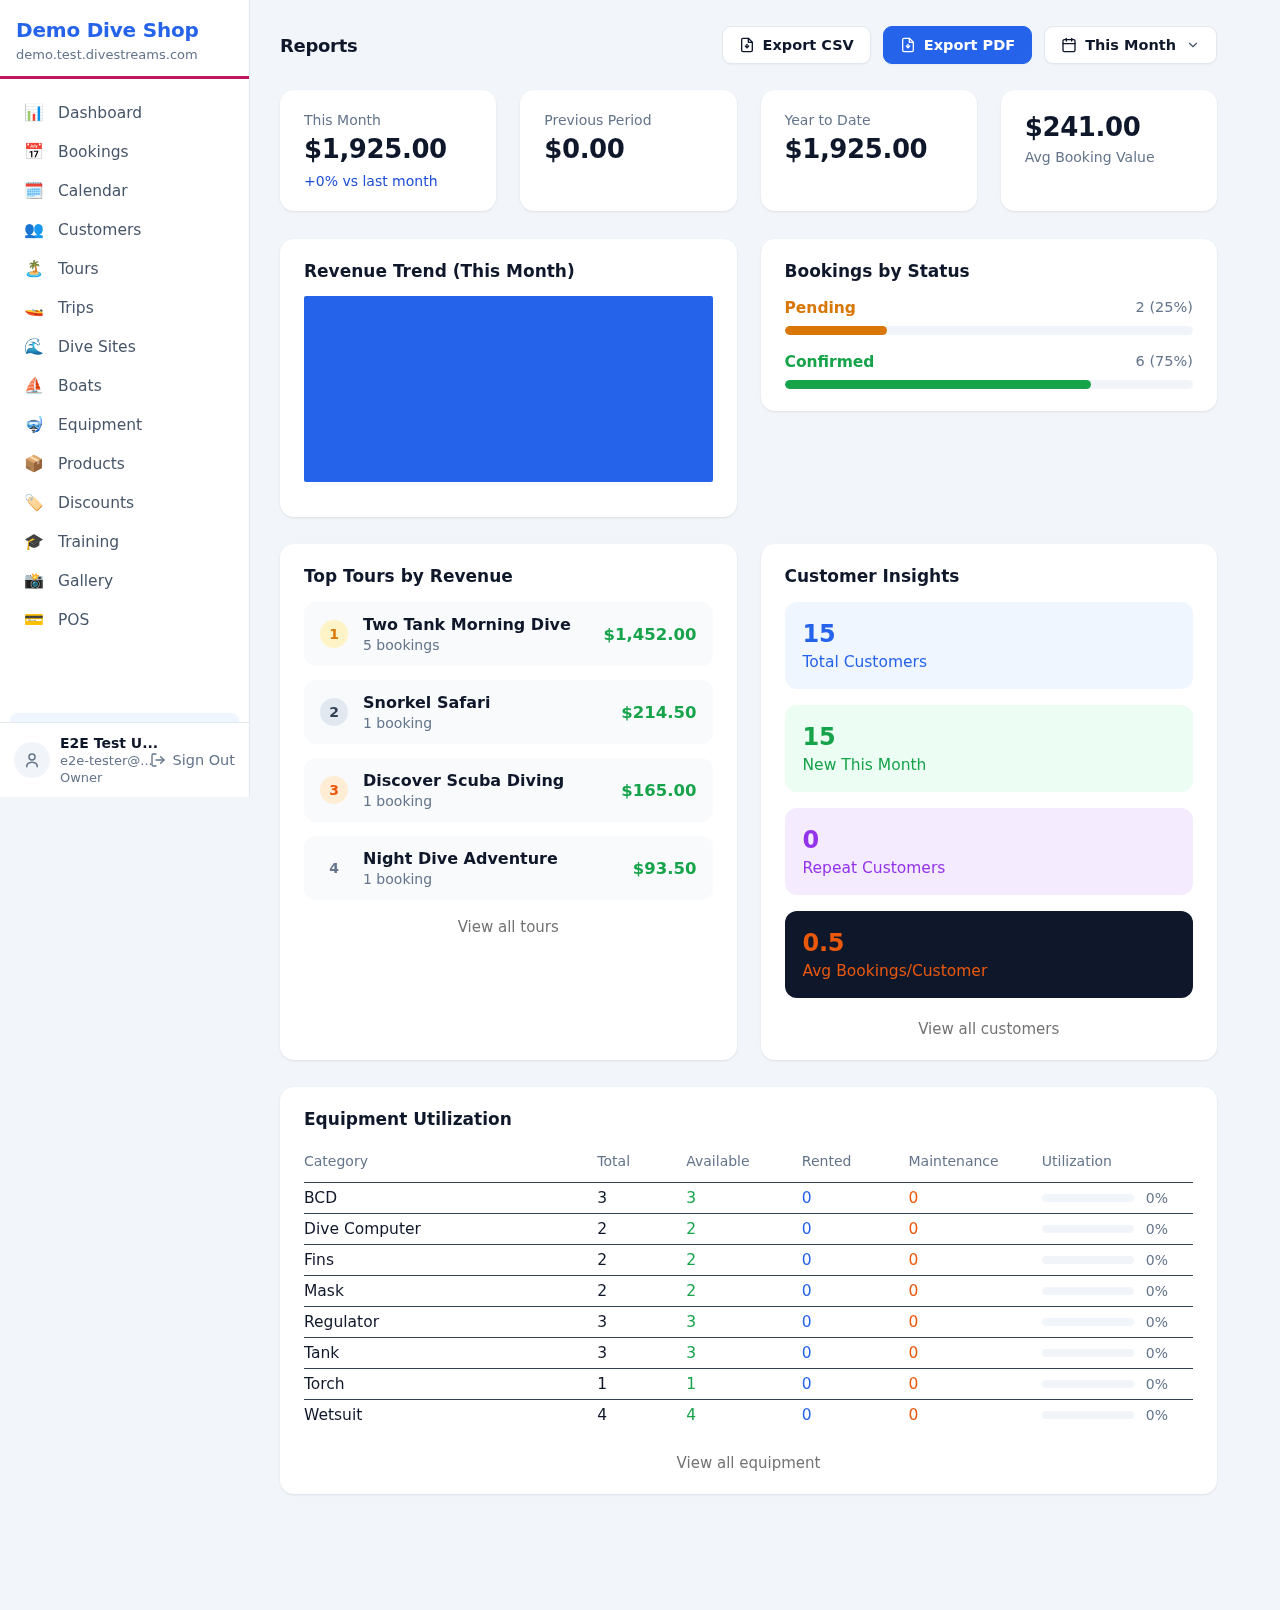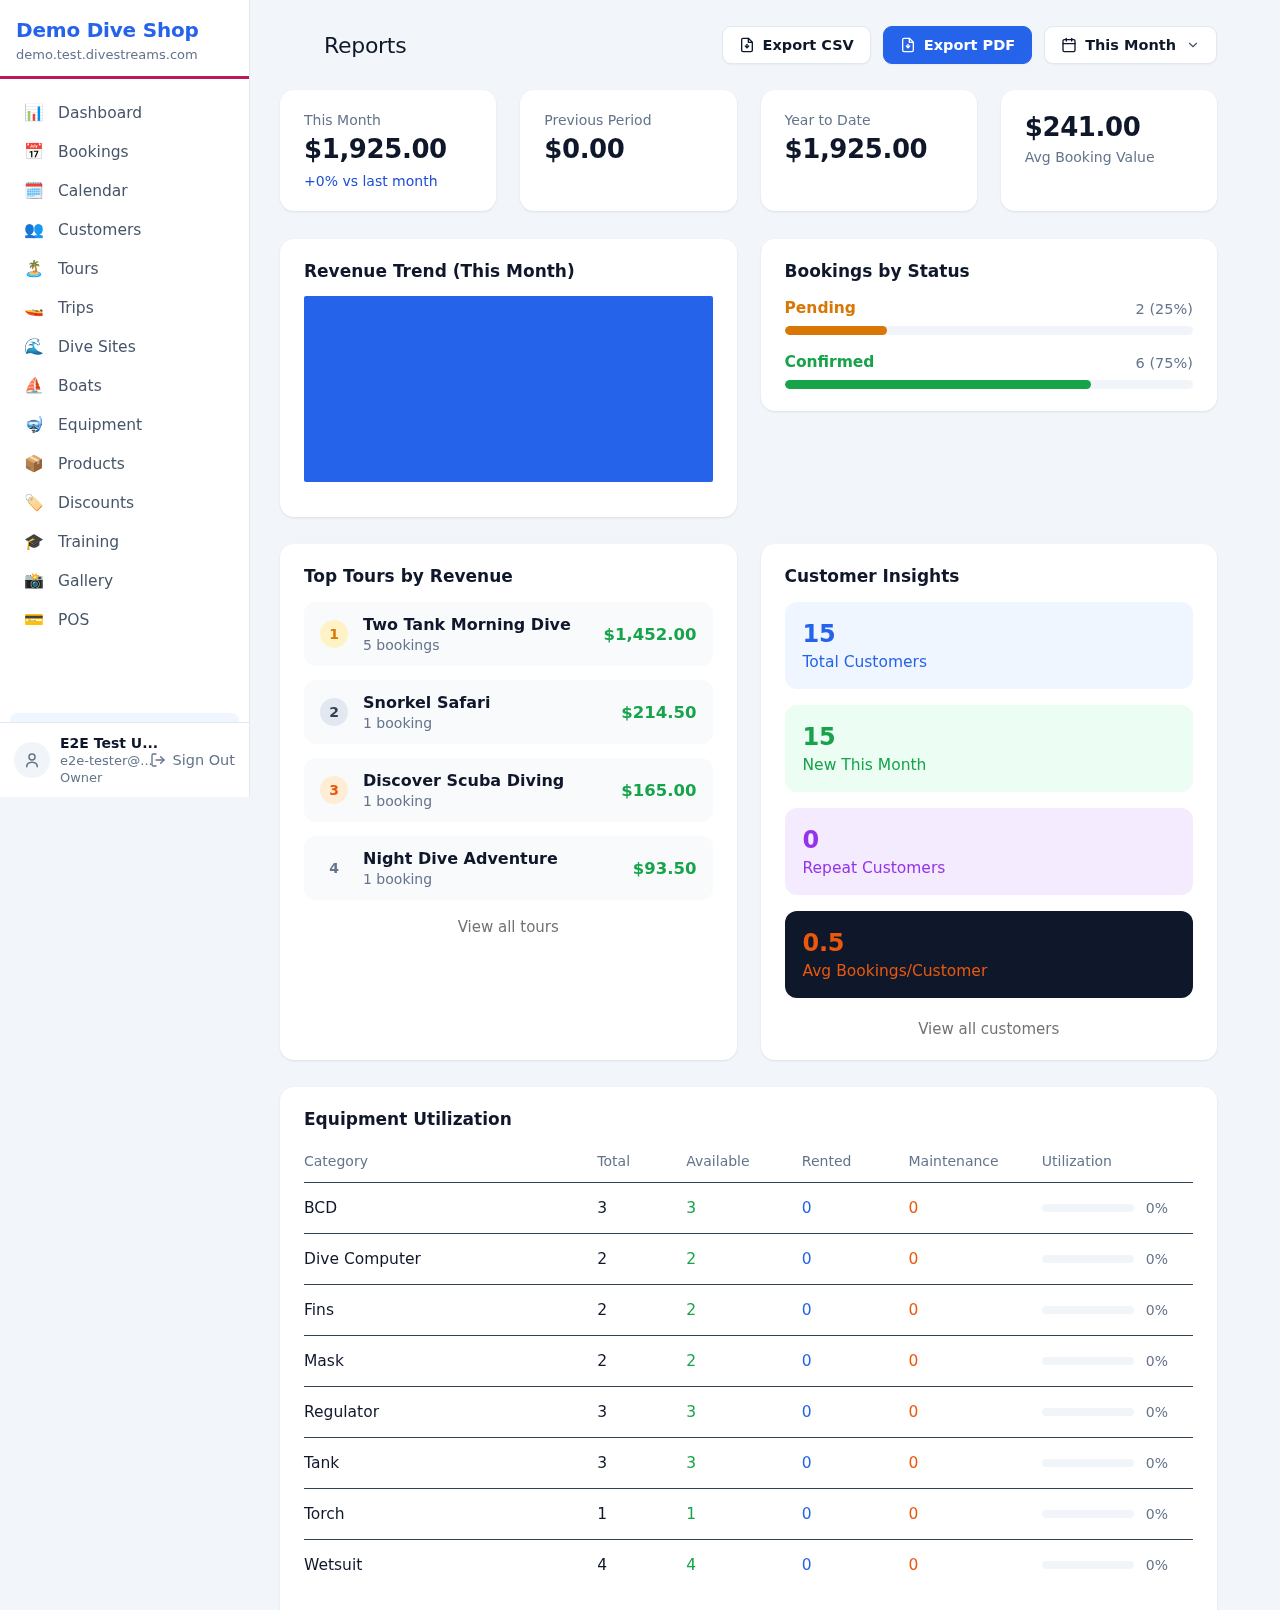--- a/index.html
+++ b/index.html
@@ -44,21 +44,21 @@
   }
   .user-info { min-width:0; }
   .user-name { font-size:14px; font-weight:700; color:#0f172a; white-space:nowrap; }
   .user-email { font-size:13px; color:#64748b; margin-top:2px; white-space:nowrap; }
   .user-role { font-size:13px; color:#64748b; margin-top:2px; }
   .signout { margin-left:auto; display:flex; align-items:center; gap:6px;
     color:#64748b; font-size:14.5px; cursor:pointer; white-space:nowrap; }
   
   .main { margin-left:250px; padding:26px 63px 40px 30px; }
   .page-header { display:flex; align-items:center; justify-content:space-between; margin-bottom:26px; }
-  .page-title { font-size:22px; font-weight:400; letter-spacing:-0.3px;margin-left:44px; }
+  .page-title { font-size:18px; font-weight:700; letter-spacing:-0.3px; }
   .header-actions { display:flex; gap:12px; }
   .btn {
     display:inline-flex; align-items:center; gap:8px;
     height:38px; padding:0 16px; border-radius:9px;
     font-size:14.5px; font-weight:600; font-family:inherit;
     border:1px solid #e2e8f0; background:#fff; color:#0f172a; cursor:pointer;
     box-shadow:0 1px 2px rgba(15,23,42,.04);
   }
   .btn-primary { background:#2563eb; border-color:#2563eb; color:#fff; }
   .chev { margin-left:2px; }
@@ -72,21 +72,21 @@
   .stat-label { font-size:14px; color:#64748b; }
   .stat-value { font-size:26px; font-weight:800; color:#0f172a; margin-top:6px; letter-spacing:-0.4px; }
   .stat-note { font-size:14px; color:#1d4ed8; margin-top:9px; }
   .stat-card.reversed .stat-value { margin-top:0; }
   .stat-card.reversed .stat-label { margin-top:7px; }
   .grid-2 { display:grid; grid-template-columns:1fr 1fr; gap:27px 24px; }
   .card-revenue { height:278px; }
   .revenue-chart { margin-top:15px; height:186px; background:#2563eb; border-radius:2px; }
   .card-bookings { align-self:start; }
   .status-row { margin-top:18px; }
-  .status-head { display:flex; align-items:flex-end; justify-content:space-between; }
+  .status-head { display:flex; align-items:flex-start; justify-content:space-between; }
   .status-label { font-size:15.5px; font-weight:700; }
   .status-label.pending { color:#d97706; }
   .status-label.confirmed { color:#16a34a; }
   .status-value { font-size:14.5px; color:#64748b; }
   .bar-track { margin-top:9px; height:9px; border-radius:5px; background:#f1f5f9; overflow:hidden; }
   .bar-fill { height:100%; border-radius:5px; }
   .bar-fill.pending { background:#d97706; }
   .bar-fill.confirmed { background:#16a34a; }
   
   .tour-list { margin-top:16px; display:flex; flex-direction:column; gap:14px; }
@@ -120,21 +120,21 @@
   .tile-orange { background:#0f172a; } .tile-orange .insight-value,.tile-orange .insight-label { color:#ea580c; }
   .card-insights .view-link { margin-top:22px; }
   
   .card-equipment { margin-top:27px; }
   .equip-table { width:100%; border-collapse:collapse; margin-top:18px; }
   .equip-table th {
     text-align:left; font-size:14px; font-weight:400; color:#64748b;
     padding:6px 0 13px; border-bottom:1px solid #334155;
   }
   .equip-table td {
-    font-size:15.5px; padding:16px 0; border-bottom:1px solid #334155;
+    font-size:15.5px; padding:6px 0; border-bottom:1px solid #334155;
   }
   .equip-table tr:last-child td { border-bottom:none; }
   .equip-table th.num, .equip-table td.num { text-align:left; }
   .col-category { width:33%; }
   .col-total { width:10%; } .col-available { width:13%; } .col-rented { width:12%; } .col-maintenance { width:15%; }
   .td-category { font-weight:500; color:#0f172a; }
   .td-total { color:#0f172a; }
   .td-available { color:#16a34a; }
   .td-rented { color:#2563eb; }
   .td-maintenance { color:#ea580c; }

